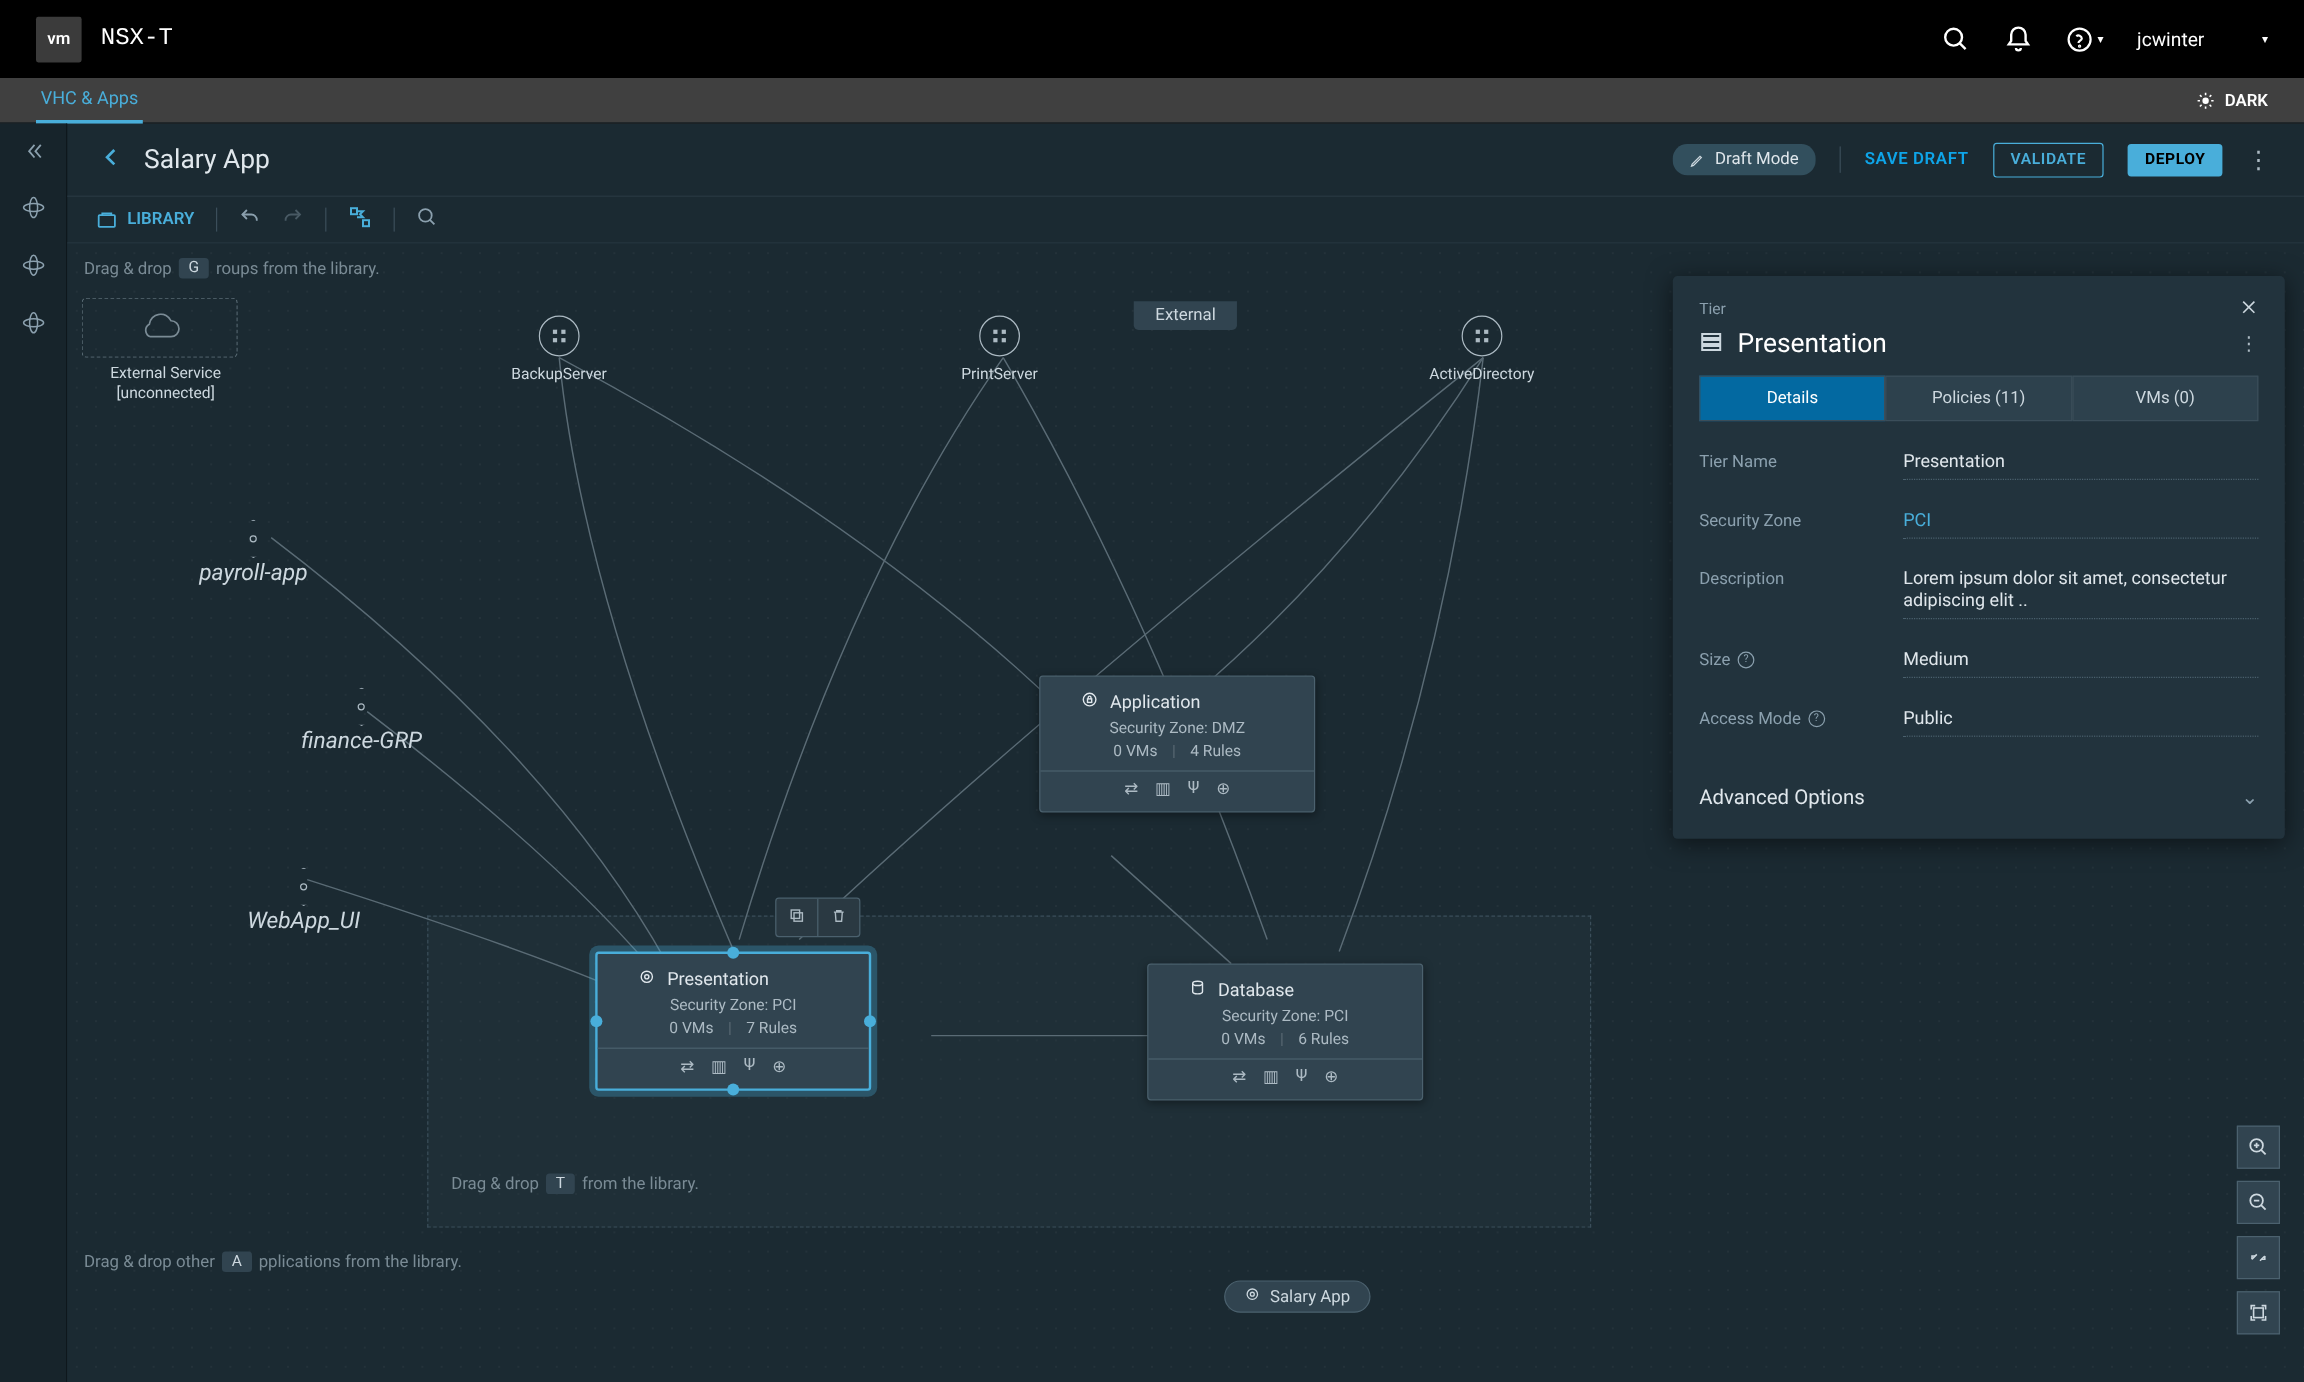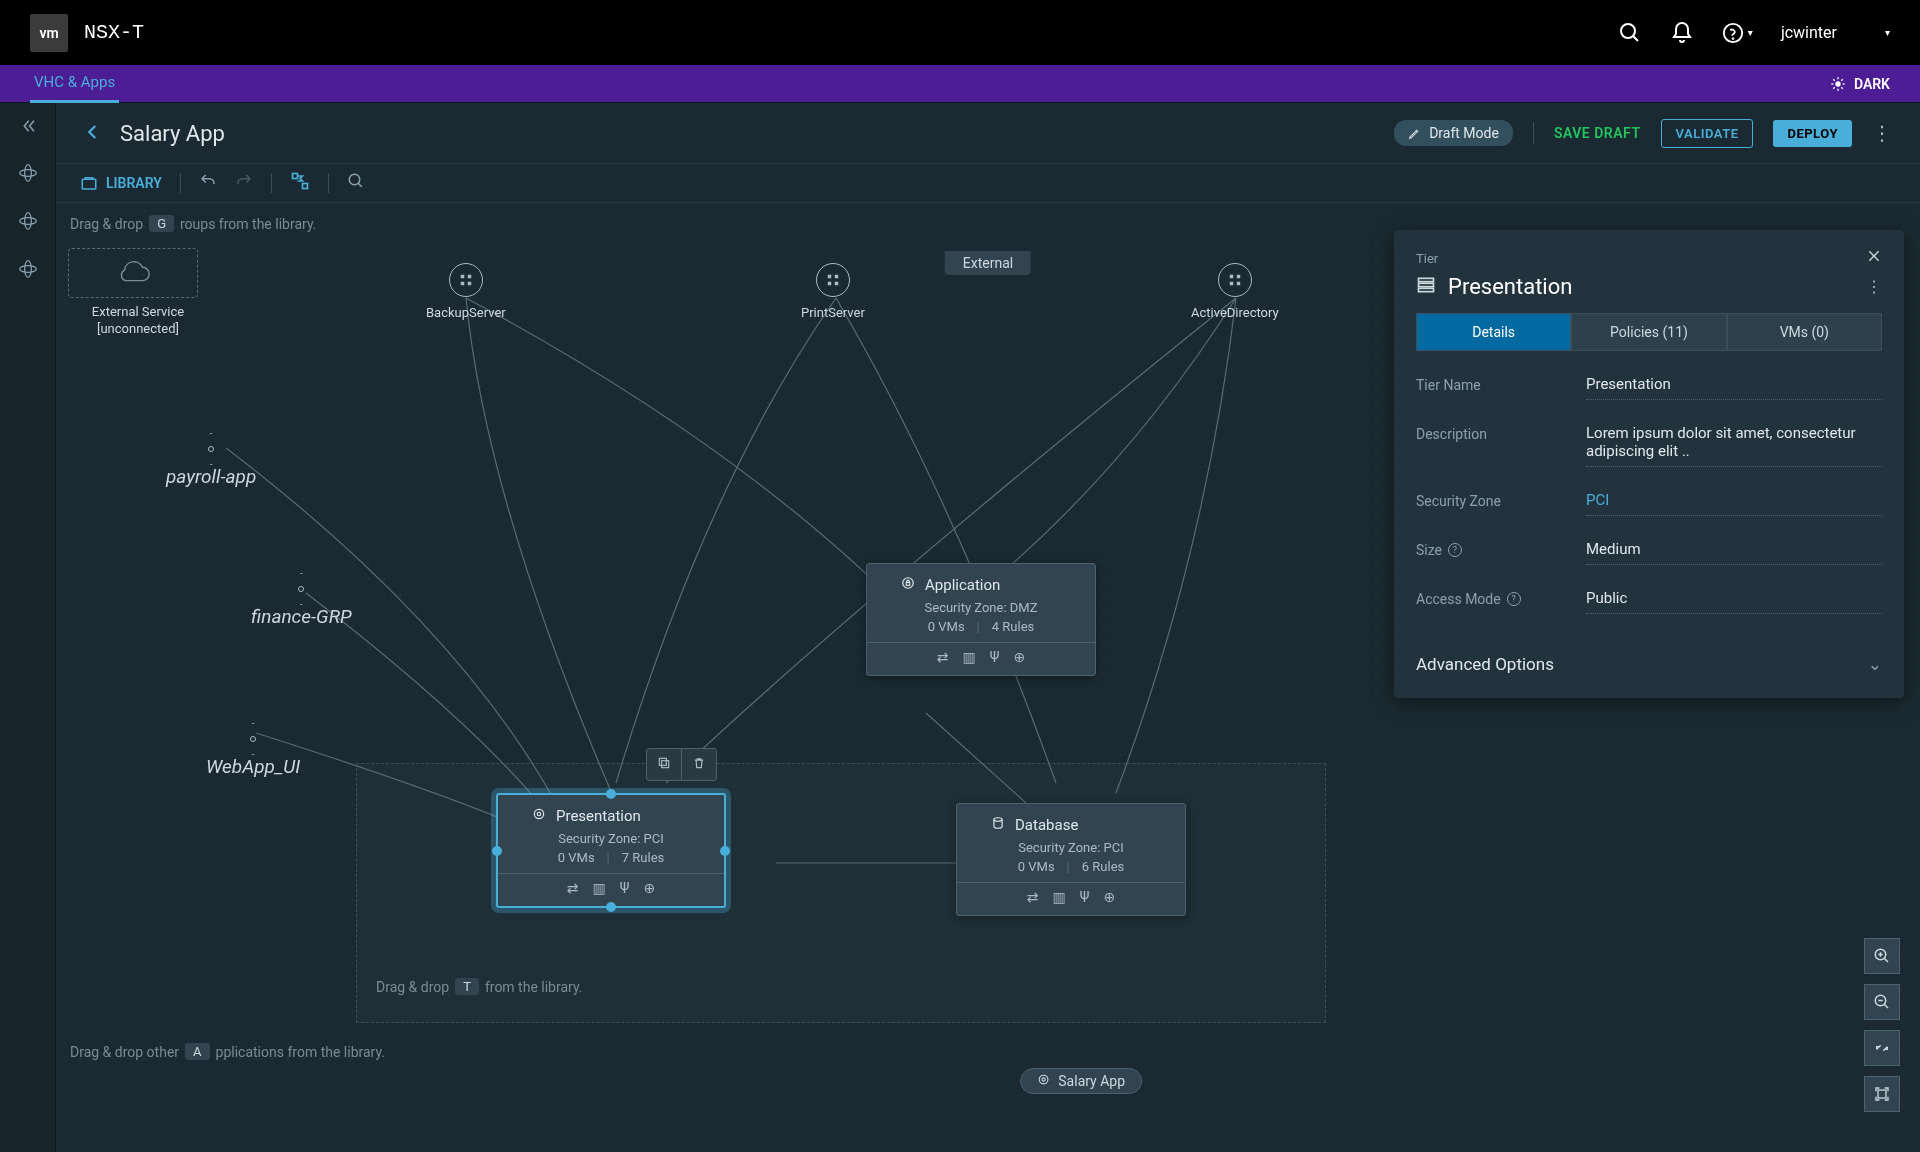--- a/index.html
+++ b/index.html
@@ -9,38 +9,38 @@
 .topbar { height:65px; background:#000; display:flex; align-items:center; padding:0 30px; }
 .logo { width:38px; height:38px; background:#3b3b3b; display:flex; align-items:center; justify-content:center; color:#fff; font-size:14px; font-weight:600; border-radius:2px; margin-right:16px; }
 .product { color:#fff; font-size:20px; font-weight:400;font-family:Liberation Mono, monospace; }
 .topbar-right { margin-left:auto; display:flex; align-items:center; gap:28px; }
 .topbar-icon { color:#fff; cursor:pointer; display:flex; align-items:center; }
 .help-wrap { display:flex; align-items:center; gap:4px; }
 .user { color:#fff; font-size:16px; margin-right:20px; }
 .chev-dn { font-size:10px; color:#fff; }
 
 
-.tabrow { height:38px; background:#4c1d95; border-bottom:1px solid #0e171c; display:flex; align-items:center; padding:0 30px; }
+.tabrow { height:38px; background:#404040; border-bottom:1px solid #0e171c; display:flex; align-items:center; padding:0 30px; }
 .tabrow .tab { color:#49aeda; font-size:15px; padding:0 4px; height:38px; display:flex; align-items:center; border-bottom:3px solid #49aeda; }
 .theme-toggle { margin-left:auto; display:flex; align-items:center; gap:8px; color:#fff; font-size:14px; font-weight:600; }
 
 
 .shell { display:flex; height:calc(100% - 103px); }
 .rail { width:56px; background:#17242b; border-right:1px solid #0e171c; display:flex; flex-direction:column; align-items:center; gap:24px; padding-top:14px; }
 .rail-icon { color:#8ba0ae; cursor:pointer; }
 
 .workspace { flex:1; display:flex; flex-direction:column; position:relative; }
 
 
 .pagehead { height:60px; display:flex; align-items:center; padding:0 28px; gap:18px; }
 .back-chev { color:#49aeda; font-size:22px; cursor:pointer; }
 .pagetitle { color:#e0e7ec; font-size:22px; font-weight:400; }
 .pagehead-right { margin-left:auto; display:flex; align-items:center; gap:20px;justify-content:center; }
 .draft-pill { background:#324f5d; color:#e0e7ec; padding:5px 14px; border-radius:12px; font-size:14px; display:flex; align-items:center; gap:8px; }
-.link-btn { color:#22c55e; font-size:14px; font-weight:600; letter-spacing:0.5px; cursor:pointer; }
+.link-btn { color:#0ea5e9; font-size:14px; font-weight:600; letter-spacing:0.5px; cursor:pointer; }
 .outline-btn { border:1px solid #49aeda; color:#49aeda; padding:6px 14px; font-size:13px; font-weight:600; letter-spacing:0.5px; border-radius:3px; cursor:pointer; }
 .solid-btn { background:#49aeda; color:#000; padding:6px 14px; font-size:13px; font-weight:700; letter-spacing:0.5px; border-radius:3px; cursor:pointer; }
 .kebab { color:#acbac3; font-size:20px; cursor:pointer; }
 
 
 .toolbar { height:40px; border-top:1px solid #283943; border-bottom:1px solid #283943; display:flex; align-items:center; padding:0 24px; gap:18px; }
 .lib-btn { color:#49aeda; font-size:14px; font-weight:600; display:flex; align-items:center; gap:8px; cursor:pointer; }
 .tool-sep { width:1px; height:20px; background:#3b4e5a; }
 .tool-ic { color:#8ba0ae; cursor:pointer; }
 .tool-ic.dim { opacity:.4; }
@@ -510,26 +510,26 @@
     <div class="ptab active">Details</div>
     <div class="ptab">Policies (11)</div>
     <div class="ptab">VMs (0)</div>
   </div>
 
   <div class="prow">
     <div class="plabel">Tier Name</div>
     <div class="pval">Presentation</div>
   </div>
   <div class="prow">
+    <div class="plabel">Security Zone</div>
+    <div class="pval link">PCI</div>
+  </div>
+  <div class="prow">
     <div class="plabel">Description</div>
     <div class="pval">Lorem ipsum dolor sit amet, consectetur adipiscing elit ..</div>
-  </div>
-  <div class="prow">
-    <div class="plabel">Security Zone</div>
-    <div class="pval link">PCI</div>
   </div>
   <div class="prow">
     <div class="plabel">
         <span>Size</span>
         <span class="q-icon">?</span>
       </div>
     <div class="pval">Medium</div>
   </div>
   <div class="prow">
     <div class="plabel">

